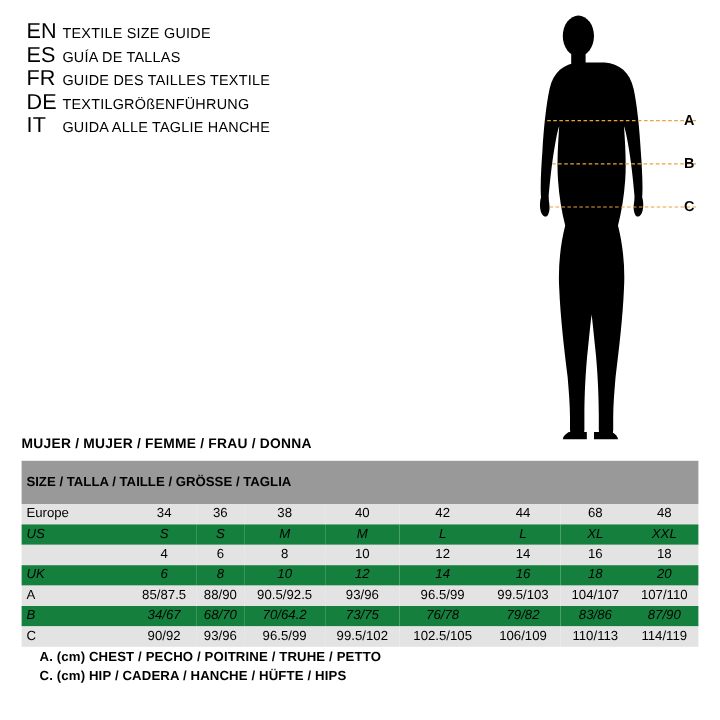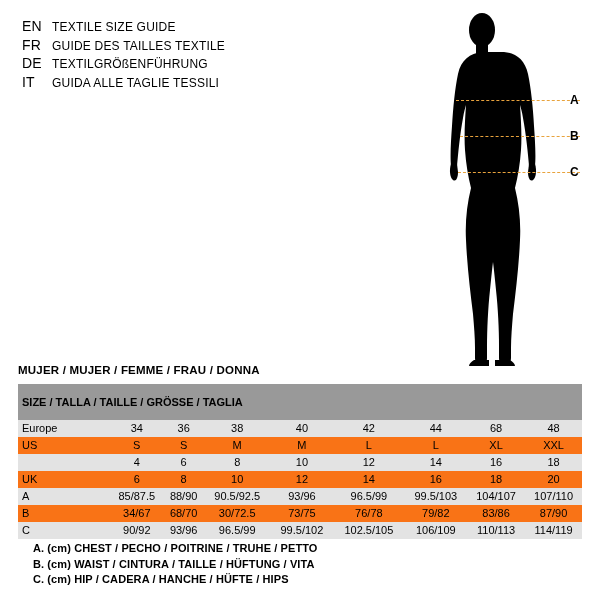--- a/index.html
+++ b/index.html
@@ -31,21 +31,21 @@
   .lang-row {
     display: flex;
     align-items: baseline;
     font-size: 12.5px;
     line-height: 17.5px;
     letter-spacing: 0.2px;
   }
   .lang-code {
     width: 30px;
     flex: 0 0 30px;
-    font-size: 14px;
+    font-size: 18px;
   }
   .lang-text {
     font-size: 12px;
   }
 
   
   .figure-wrap {
     position: absolute;
     top: 8px;
     left: 430px;
@@ -104,21 +104,22 @@
     color: #000000;
     font-weight: bold;
     height: 36px;
     line-height: 18px;
   }
   tr.shade td {
     background: #e3e3e3;
     text-align: center;
   }
   tr.plain td {
-    background: #f97316;
+    background: #15803d;
+    font-style: italic;
   }
 
   
   .legend {
     position: absolute;
     top: 541px;
     left: 33px;
     width: 560px;
   }
   .legend-row {
@@ -132,30 +133,34 @@
 <body>
 
 <div class="page">
 
   <div class="lang-block">
     <div class="lang-row">
       <span class="lang-code">EN</span>
       <span class="lang-text">TEXTILE SIZE GUIDE</span>
     </div>
     <div class="lang-row">
+      <span class="lang-code">ES</span>
+      <span class="lang-text">GUÍA DE TALLAS</span>
+    </div>
+    <div class="lang-row">
       <span class="lang-code">FR</span>
       <span class="lang-text">GUIDE DES TAILLES TEXTILE</span>
     </div>
     <div class="lang-row">
       <span class="lang-code">DE</span>
       <span class="lang-text">TEXTILGRÖßENFÜHRUNG</span>
     </div>
     <div class="lang-row">
       <span class="lang-code">IT</span>
-      <span class="lang-text">GUIDA ALLE TAGLIE TESSILI</span>
+      <span class="lang-text">GUIDA ALLE TAGLIE HANCHE</span>
     </div>
   </div>
 
   <div class="figure-wrap">
     <svg class="figure-svg" width="160" height="360" viewBox="0 0 160 360">
       <g fill="#000000">
 
         <ellipse cx="52" cy="22" rx="13" ry="17"></ellipse>
 
         <path d="M46 36 h12 v11 h-12 z"></path>
@@ -280,21 +285,21 @@
         <td>96.5/99</td>
         <td>99.5/103</td>
         <td>104/107</td>
         <td>107/110</td>
       </tr>
 
       <tr class="plain">
         <td class="rowhead">B</td>
         <td>34/67</td>
         <td>68/70</td>
-        <td>30/72.5</td>
+        <td>70/64.2</td>
         <td>73/75</td>
         <td>76/78</td>
         <td>79/82</td>
         <td>83/86</td>
         <td>87/90</td>
       </tr>
 
       <tr class="shade">
         <td class="rowhead">C</td>
         <td>90/92</td>
@@ -304,17 +309,16 @@
         <td>102.5/105</td>
         <td>106/109</td>
         <td>110/113</td>
         <td>114/119</td>
       </tr>
     </tbody>
   </table>
 
   <div class="legend">
     <div class="legend-row">A. (cm) CHEST / PECHO / POITRINE / TRUHE / PETTO</div>
-    <div class="legend-row">B. (cm) WAIST / CINTURA / TAILLE / HÜFTUNG / VITA</div>
     <div class="legend-row">C. (cm) HIP / CADERA / HANCHE / HÜFTE / HIPS</div>
   </div>
 
 </div>
 
 </body></html>

